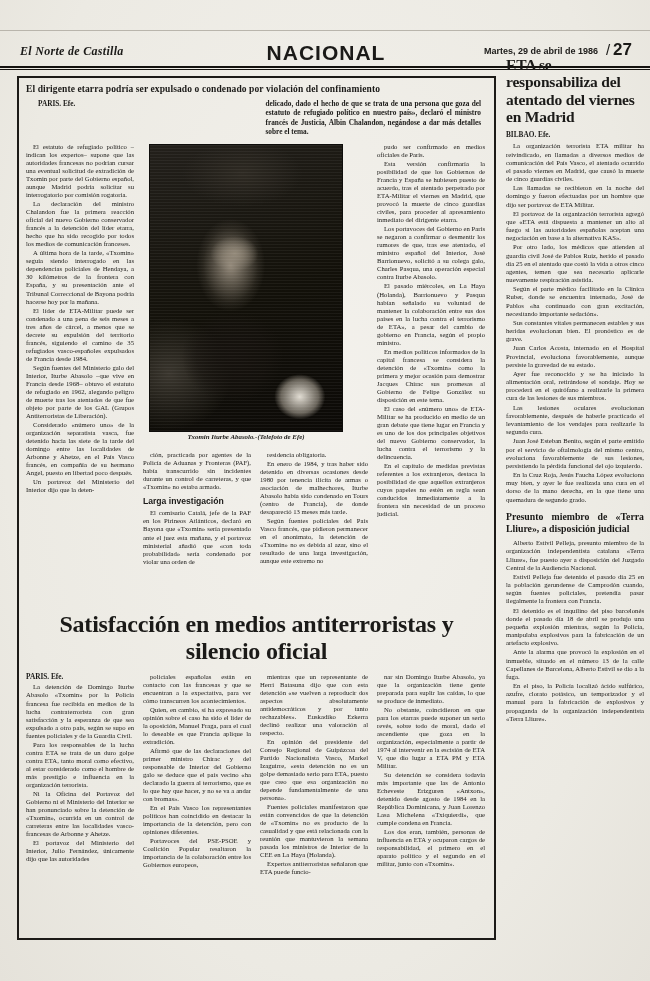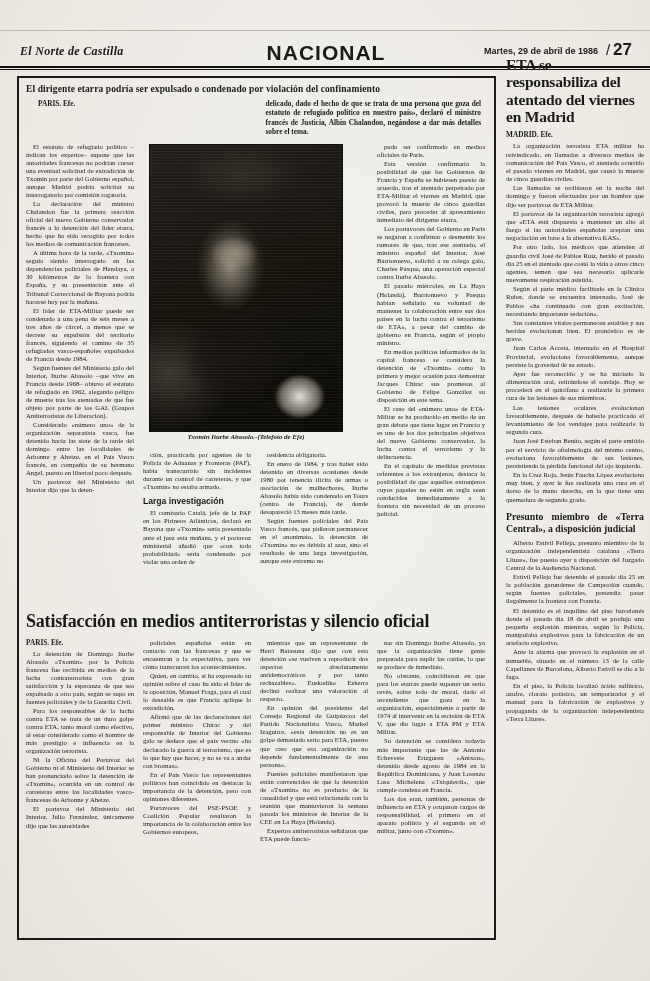--- a/index.html
+++ b/index.html
@@ -50,21 +50,21 @@
      linear-gradient(160deg,#23201b 0%, #121009 55%, #0c0a07 100%);
     box-shadow:0 0 0 1px #0e0d0b;}
   .photo .grain{position:absolute;inset:0;
     background:repeating-linear-gradient(0deg, rgba(255,255,255,.05) 0 1px, transparent 1px 3px);}
   .caption{position:absolute;left:124px;top:290px;width:192px;text-align:center;
     font-size:6.9px;font-weight:bold;font-style:italic;}
   .subhead{font-size:8.6px;font-weight:bold;font-family:"Liberation Sans",sans-serif;
     margin:5px 0 3px 0;text-indent:0;}
 
   
-  .headline2{font-size:18px;font-weight:bold;text-align:left;line-height:1.12;
+  .headline2{font-size:24px;font-weight:bold;text-align:center;line-height:1.12;
     margin:6px 0 8px 0;letter-spacing:-.2px;}
   .bodycols2{display:flex;gap:9px;height:208px;overflow:hidden;}
 
   
   .rail{position:absolute;left:506px;top:56px;width:138px;height:920px;overflow:hidden;}
   .rail-headline{font-size:15.5px;font-weight:bold;line-height:1.12;letter-spacing:-.2px;margin:0 0 6px 0;}
   .rcol{font-size:6.7px;line-height:1.22;text-align:justify;}
   .rail .dl{margin:0 0 2px 0;}
   .rail-subhead{font-size:9.8px;font-weight:bold;line-height:1.25;margin:7px 0 4px 0;}
 </style>
@@ -165,35 +165,35 @@
           <p>No obstante, coincidieron en que para los etarras puede suponer un serio revés, sobre todo de moral, dado el ascendiente que goza en la organización, especialmente a partir de 1974 al intervenir en la escisión de ETA V, que dio lugar a ETA PM y ETA Militar.</p>
           <p>Su detención se considera todavía más importante que las de Antonio Echeveste Erizguren «Antxon», detenido desde agosto de 1984 en la República Dominicana, y Juan Lorenzo Lasa Michelena «Txiquierdi», que cumple condena en Francia.</p>
           <p>Los dos eran, también, personas de influencia en ETA y ocuparon cargos de responsabilidad, el primero en el aparato político y el segundo en el militar, junto con «Txomin».</p>
         </div>
     </div>
   </div>
 
   <div class="rail">
     <h2 class="rail-headline">ETA se responsabiliza del atentado del viernes en Madrid</h2>
     <div class="rcol">
-      <div class="dl">MADRID. Efe.</div>
+      <div class="dl">BILBAO. Efe.</div>
       <div>
           <p>La organización terrorista ETA militar ha reivindicado, en llamadas a diversos medios de comunicación del País Vasco, el atentado ocurrido el pasado viernes en Madrid, que causó la muerte de cinco guardias civiles.</p>
           <p>Las llamadas se recibieron en la noche del domingo y fueron efectuadas por un hombre que dijo ser portavoz de ETA Militar.</p>
           <p>El portavoz de la organización terrorista agregó que «ETA está dispuesta a mantener un alto al fuego si las autoridades españolas aceptan una negociación en base a la alternativa KAS».</p>
           <p>Por otro lado, los médicos que atienden al guardia civil José de Pablos Ruiz, herido el pasado día 25 en el atentado que costó la vida a otros cinco agentes, temen que sea necesario aplicarle nuevamente respiración asistida.</p>
           <p>Según el parte médico facilitado en la Clínica Ruber, donde se encuentra internado, José de Pablos «ha continuado con gran excitación, necesitando importante sedación».</p>
           <p>Sus constantes vitales permanecen estables y sus heridas evolucionan bien. El pronóstico es de grave.</p>
           <p>Juan Carlos Acosta, internado en el Hospital Provincial, evoluciona favorablemente, aunque persiste la gravedad de su estado.</p>
           <p>Ayer fue reconocido y se ha iniciado la alimentación oral, retirándose el sondaje. Hoy se procederá en el quirófano a realizarle la primera cura de las lesiones de sus miembros.</p>
           <p>Las lesiones oculares evolucionan favorablemente, después de haberle practicado el levantamiento de los vendajes para realizarle la segunda cura.</p>
           <p>Juan José Esteban Benito, según el parte emitido por el servicio de oftalmología del mismo centro, evoluciona favorablemente de sus lesiones, persistiendo la pérdida funcional del ojo izquierdo.</p>
           <p>En la Cruz Roja, Jesús Faucha López evoluciona muy bien, y ayer le fue realizada una cura en el dorso de la mano derecha, en la que tiene una quemadura de segundo grado.</p>
         </div>
-      <h3 class="rail-subhead">Presunto miembro de «Terra Central», a disposición judicial</h3>
+      <h3 class="rail-subhead">Presunto miembro de «Terra Lliure», a disposición judicial</h3>
       <div>
           <p>Alberto Estivil Pelleja, presunto miembro de la organización independentista catalana «Terra Lliure», fue puesto ayer a disposición del Juzgado Central de la Audiencia Nacional.</p>
           <p>Estivil Pelleja fue detenido el pasado día 25 en la población gerundense de Camprodón cuando, según fuentes policiales, pretendía pasar ilegalmente la frontera con Francia.</p>
           <p>El detenido es el inquilino del piso barcelonés donde el pasado día 18 de abril se produjo una pequeña explosión mientras, según la Policía, manipulaba explosivos para la fabricación de un artefacto explosivo.</p>
           <p>Ante la alarma que provocó la explosión en el inmueble, situado en el número 13 de la calle Capellanes de Barcelona, Alberto Estivil se dio a la fuga.</p>
           <p>En el piso, la Policía localizó ácido sulfúrico, azufre, clorato potásico, un temporizador y el manual para la fabricación de explosivos y propaganda de la organización independentista «Terra Lliure».</p>
         </div>
     </div>
   </div>
 

